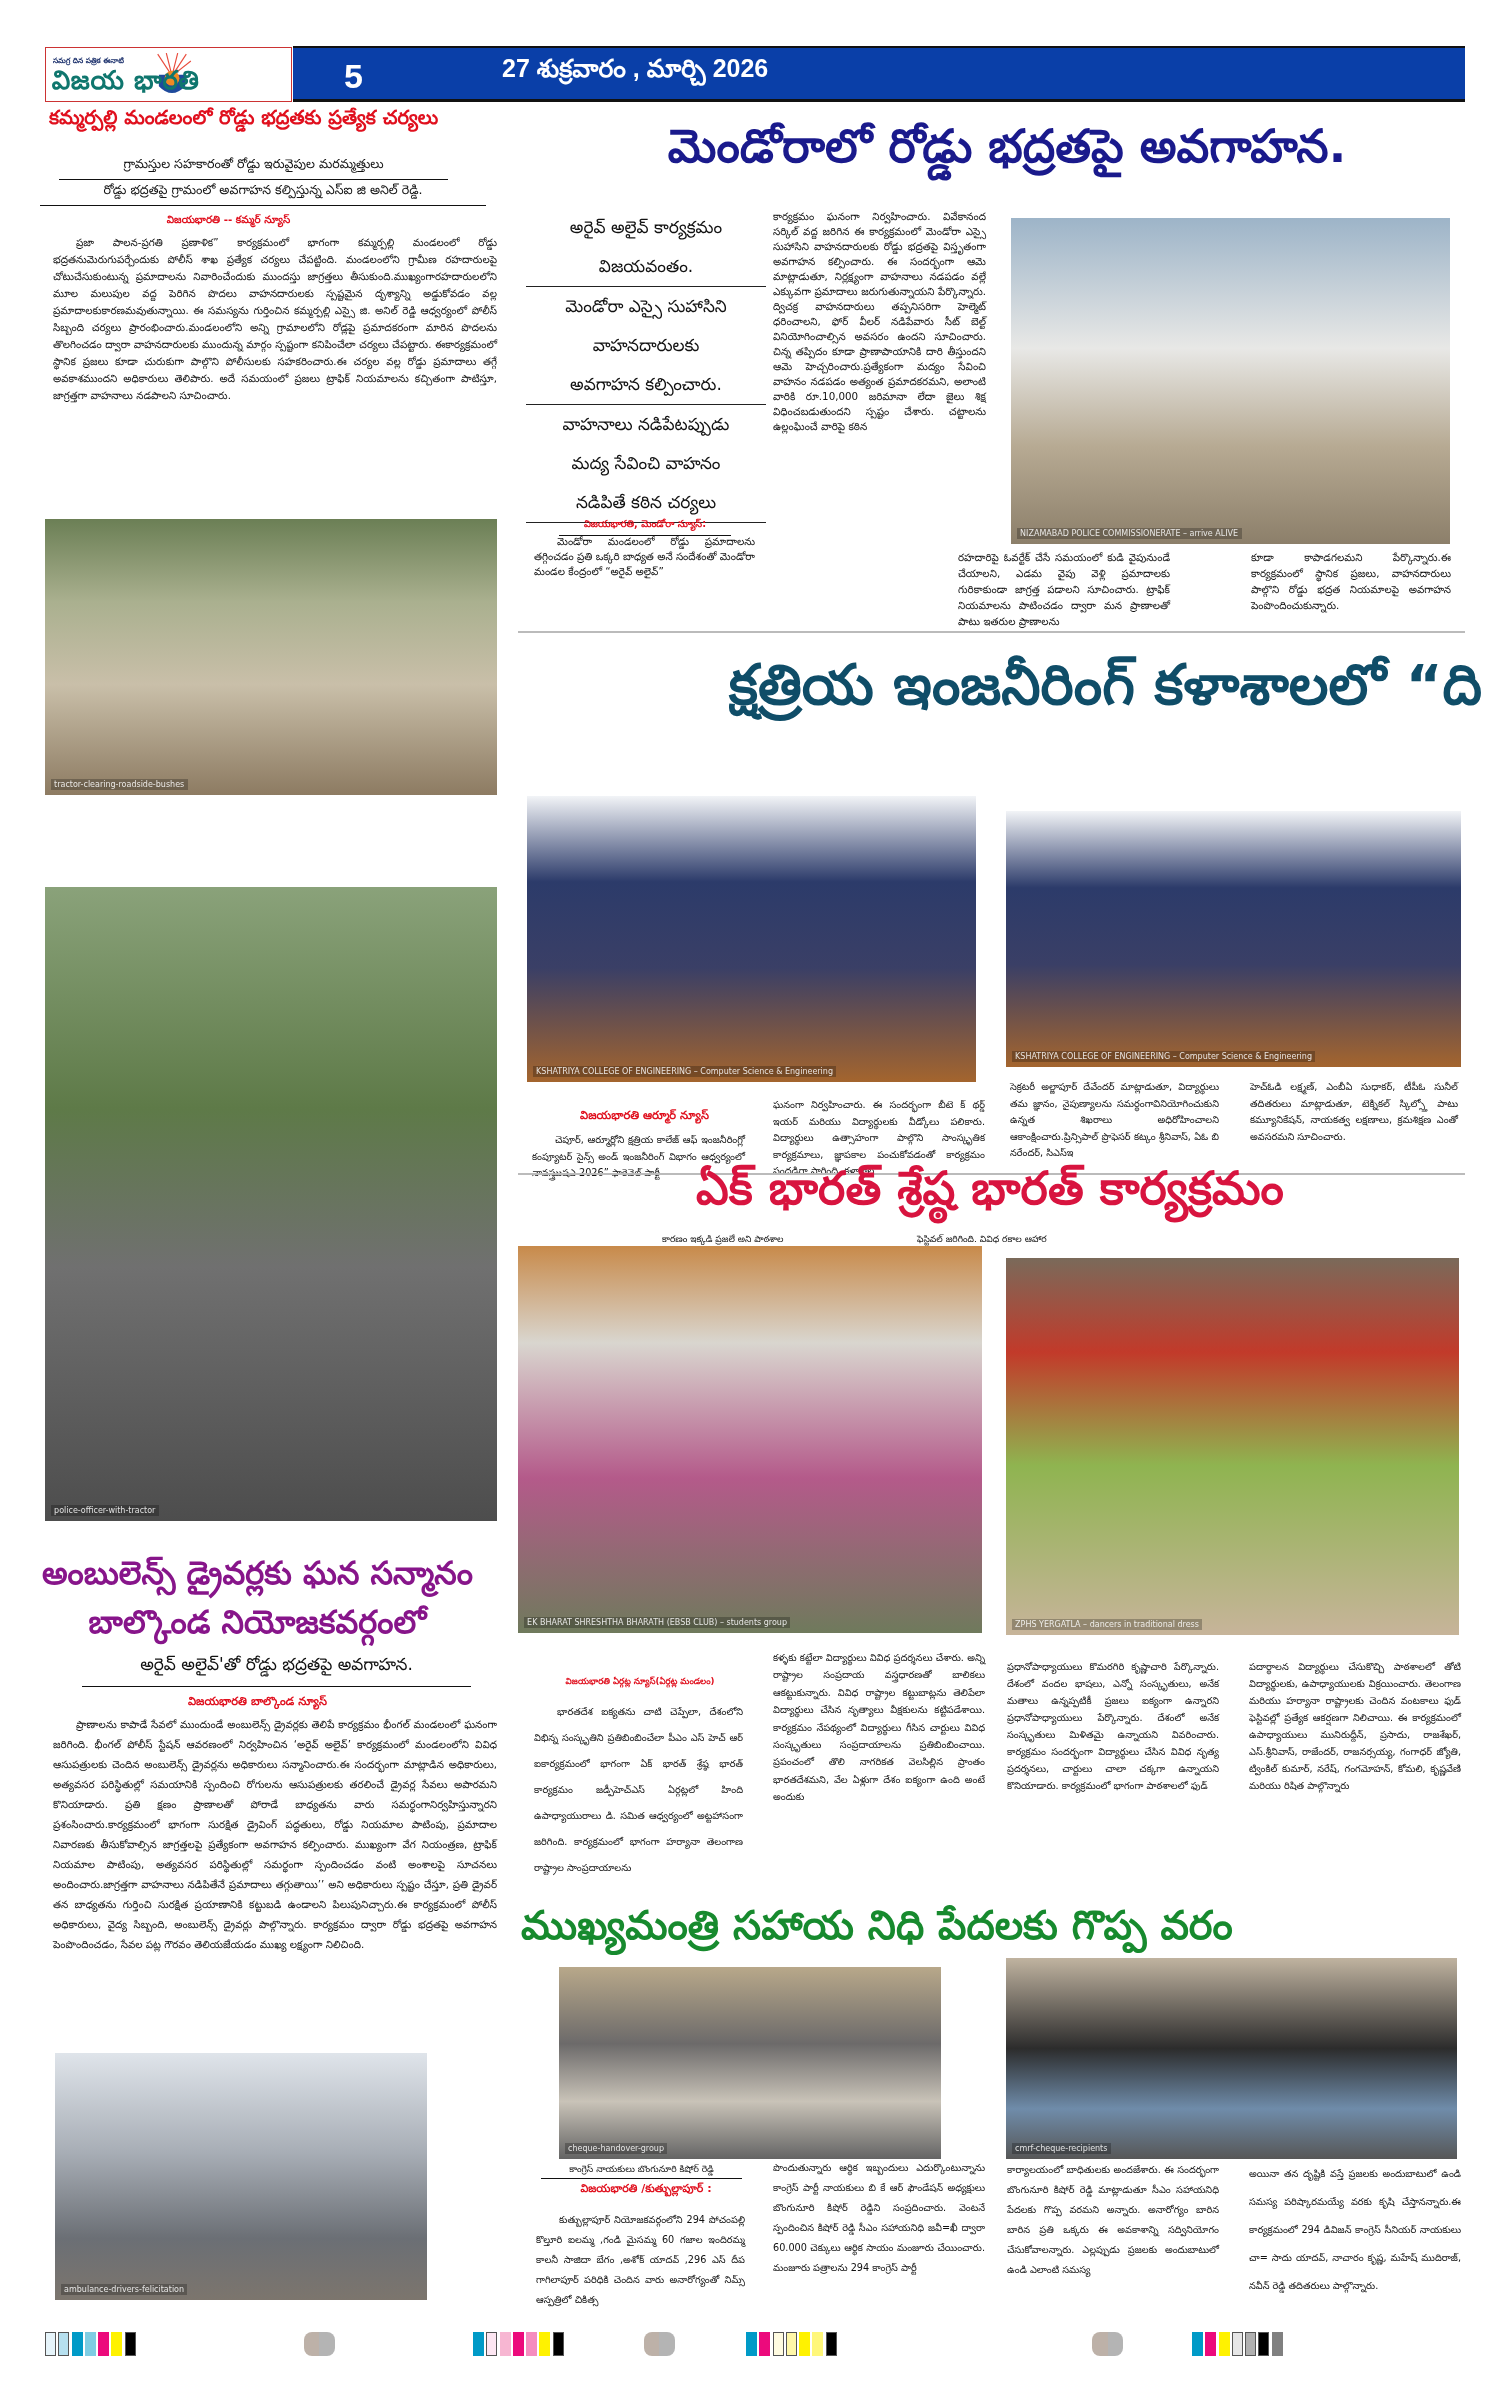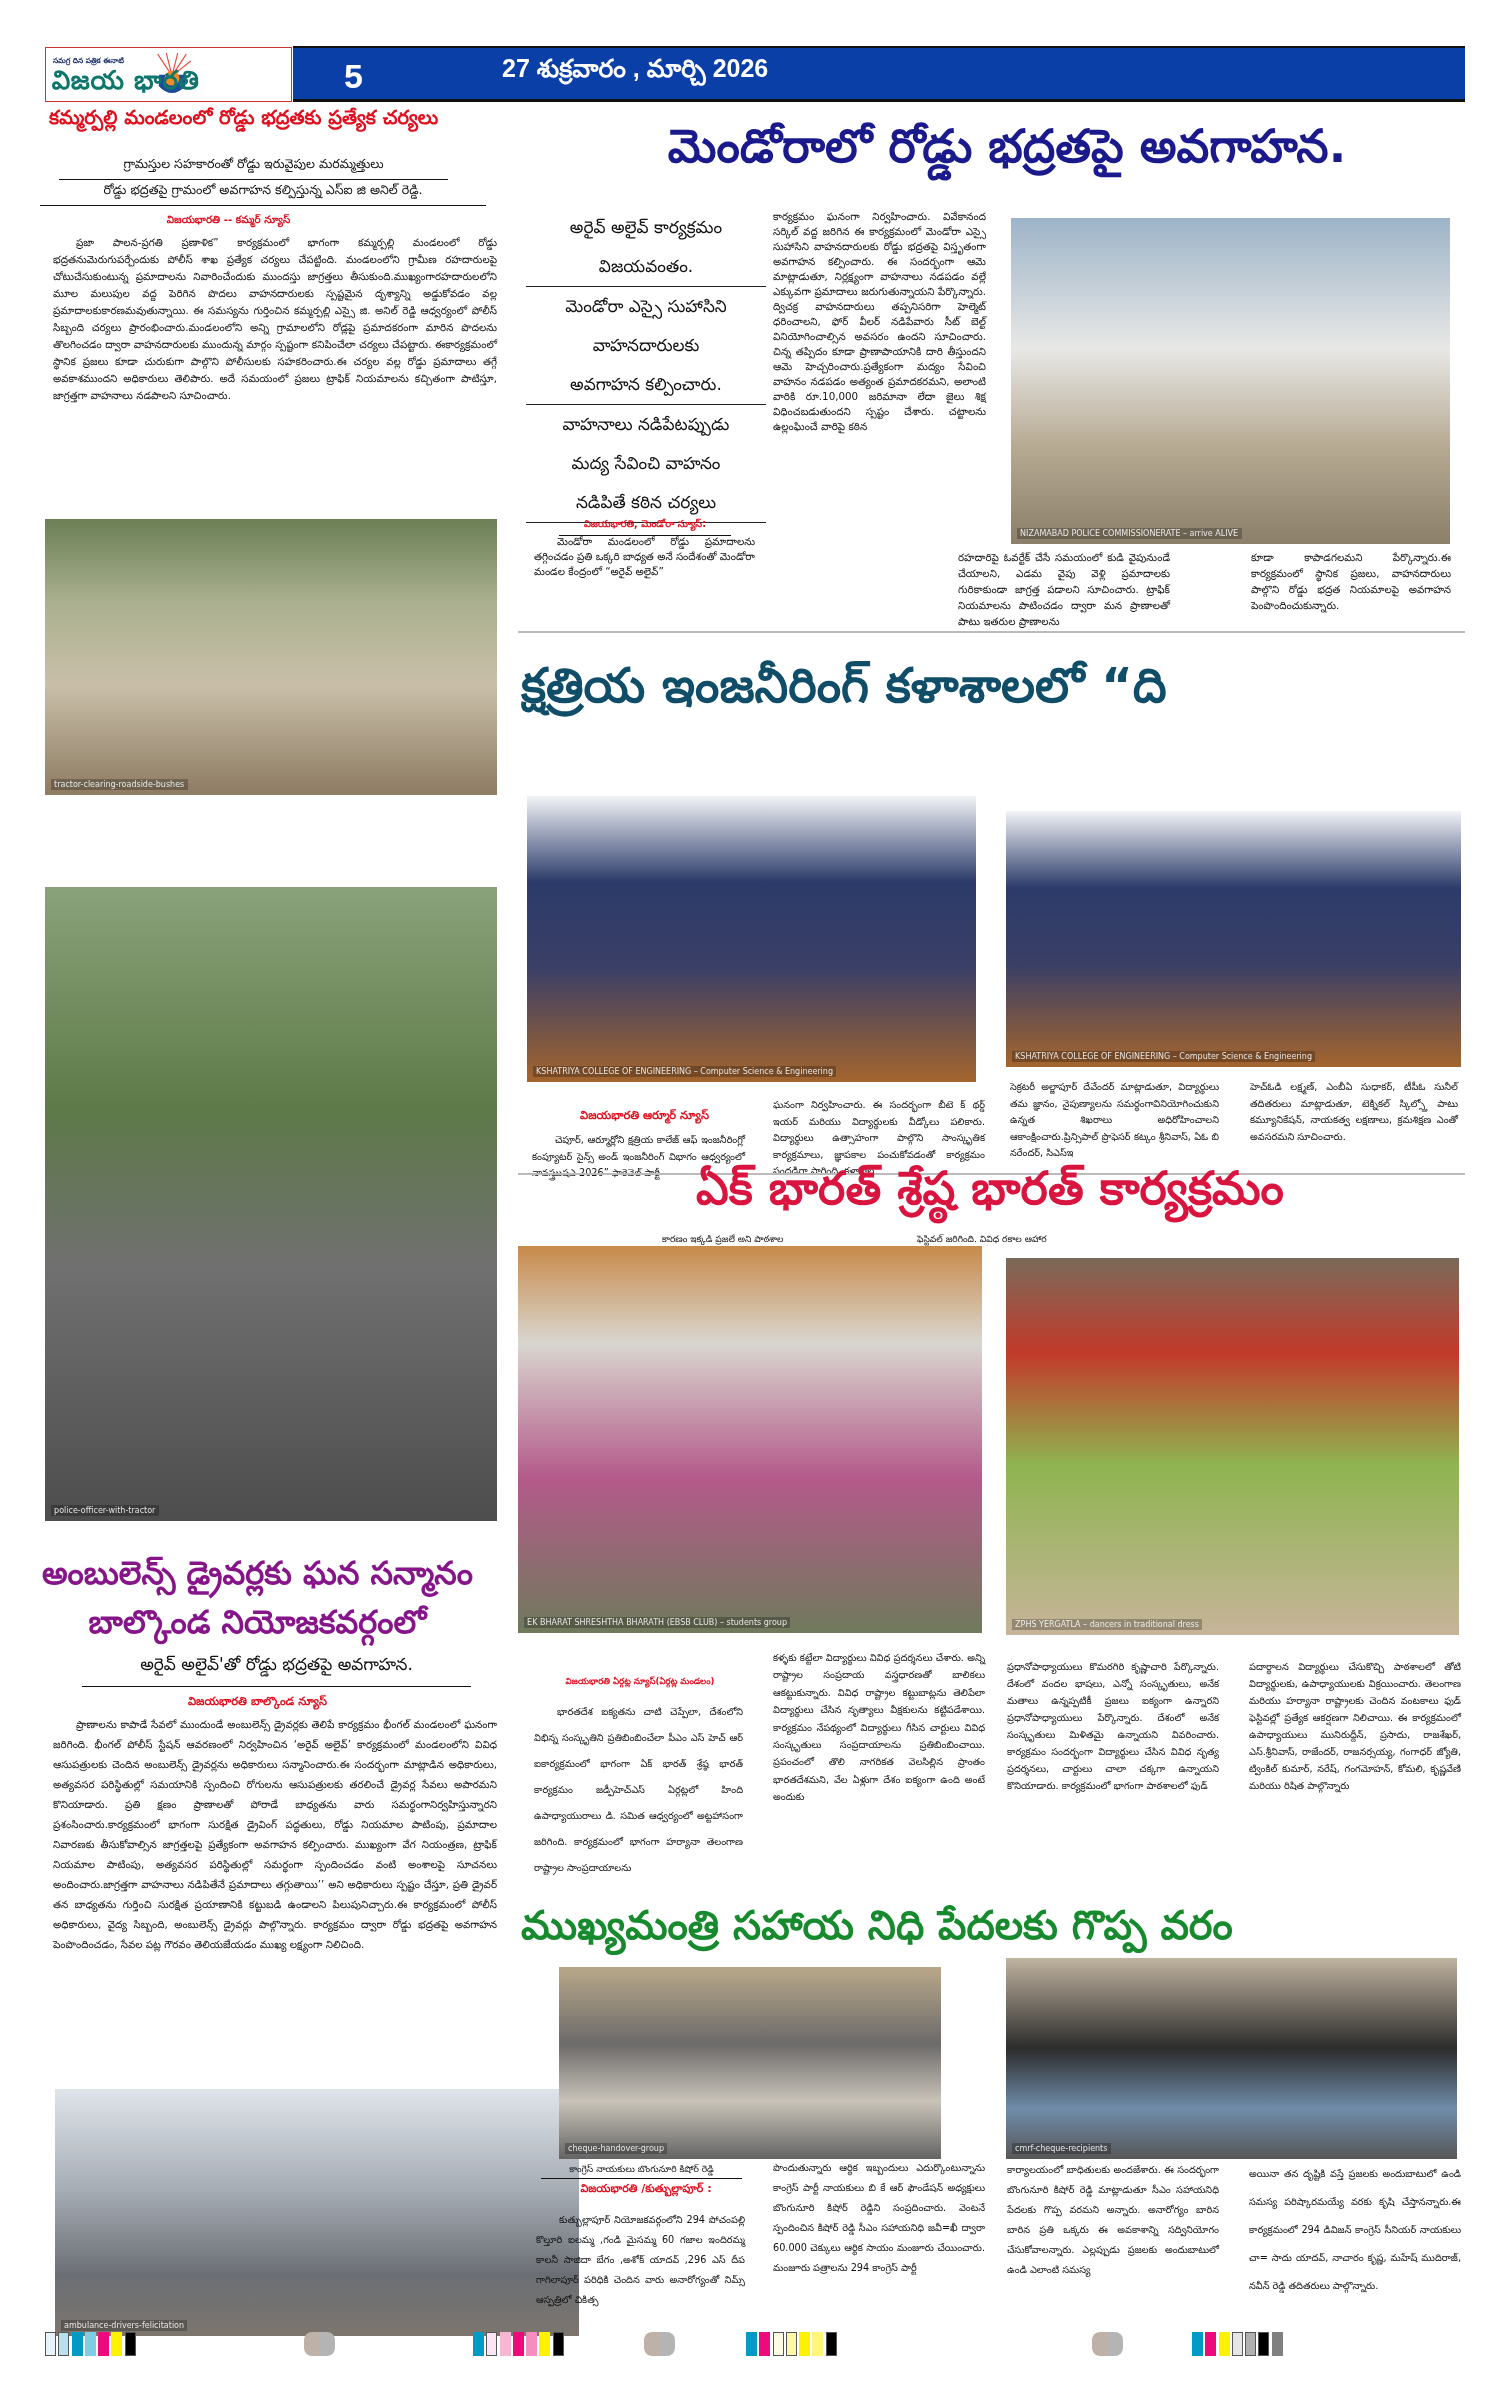--- a/index.html
+++ b/index.html
@@ -71,21 +71,21 @@
   <span class="photo-label">police-officer-with-tractor</span>
 </div>
 
 <div class="abs hl-purple" style="left:23px;top:1549px;width:469px;font-size:32px;text-align:center;line-height:49px;">
   <div>అంబులెన్స్ డ్రైవర్లకు ఘన సన్మానం</div>
   <div>బాల్కొండ నియోజకవర్గంలో</div>
 </div>
 <div class="abs" style="left:82px;top:1654px;width:389px;font-size:17px;text-align:center;border-bottom:1.1px solid #111;padding-bottom:8px;">అరైవ్ అలైవ్'తో రోడ్డు భద్రతపై అవగాహన.</div>
 <div class="abs byline" style="left:143px;top:1694px;width:229px;">విజయభారతి బాల్కొండ న్యూస్</div>
 <div class="abs body" style="left:53px;top:1714px;width:444px;font-size:10.3px;line-height:20px;">ప్రాణాలను కాపాడే సేవలో ముందుండే అంబులెన్స్ డ్రైవర్లకు తెలిపే కార్యక్రమం భీంగల్ మండలంలో ఘనంగా జరిగింది. భీంగల్ పోలీస్ స్టేషన్ ఆవరణంలో నిర్వహించిన ‘అరైవ్ అలైవ్’ కార్యక్రమంలో మండలంలోని వివిధ ఆసుపత్రులకు చెందిన అంబులెన్స్ డ్రైవర్లను అధికారులు సన్మానించారు.ఈ సందర్భంగా మాట్లాడిన అధికారులు, అత్యవసర పరిస్థితుల్లో సమయానికి స్పందించి రోగులను ఆసుపత్రులకు తరలించే డ్రైవర్ల సేవలు అపారమని కొనియాడారు. ప్రతి క్షణం ప్రాణాలతో పోరాడే బాధ్యతను వారు సమర్థంగానిర్వహిస్తున్నారని ప్రశంసించారు.కార్యక్రమంలో భాగంగా సురక్షిత డ్రైవింగ్ పద్ధతులు, రోడ్డు నియమాల పాటింపు, ప్రమాదాల నివారణకు తీసుకోవాల్సిన జాగ్రత్తలపై ప్రత్యేకంగా అవగాహన కల్పించారు. ముఖ్యంగా వేగ నియంత్రణ, ట్రాఫిక్ నియమాల పాటింపు, అత్యవసర పరిస్థితుల్లో సమర్థంగా స్పందించడం వంటి అంశాలపై సూచనలు అందించారు.జాగ్రత్తగా వాహనాలు నడిపితేనే ప్రమాదాలు తగ్గుతాయి’’ అని అధికారులు స్పష్టం చేస్తూ, ప్రతి డ్రైవర్ తన బాధ్యతను గుర్తించి సురక్షిత ప్రయాణానికి కట్టుబడి ఉండాలని పిలుపునిచ్చారు.ఈ కార్యక్రమంలో పోలీస్ అధికారులు, వైద్య సిబ్బంది, అంబులెన్స్ డ్రైవర్లు పాల్గొన్నారు. కార్యక్రమం ద్వారా రోడ్డు భద్రతపై అవగాహన పెంపొందించడం, సేవల పట్ల గౌరవం తెలియజేయడం ముఖ్య లక్ష్యంగా నిలిచింది.</div>
-<div class="abs photo" style="left:55px;top:2053px;width:524px;height:247px;background:linear-gradient(180deg,#dfe4ea 0%,#a8aeb6 40%,#6b6f75 75%,#7c756d 100%);margin-top:36px;">
+<div class="abs photo" style="left:55px;top:2053px;width:372px;height:247px;background:linear-gradient(180deg,#dfe4ea 0%,#a8aeb6 40%,#6b6f75 75%,#7c756d 100%);">
   <span class="photo-label">ambulance-drivers-felicitation</span>
 </div>
 
 <div class="abs hl-navy" style="left:521px;top:119px;width:972px;font-size:46px;text-align:center;">మెండోరాలో రోడ్డు భద్రతపై అవగాహన.</div>
 <div class="abs" style="left:526px;top:208px;width:240px;">
   <div class="side-kicker">అరైవ్ అలైవ్ కార్యక్రమం</div>
   <div class="side-kicker side-rule">విజయవంతం.</div>
   <div class="side-kicker">మెండోరా ఎస్సై సుహాసిని</div>
   <div class="side-kicker">వాహనదారులకు</div>
   <div class="side-kicker side-rule">అవగాహన కల్పించారు.</div>
@@ -96,21 +96,21 @@
 <div class="abs byline" style="left:559px;top:518px;width:172px;font-size:9.7px;border-bottom:1.1px solid #111;padding-bottom:3.4px;">విజయభారతి, మెండోరా న్యూస్:</div>
 <div class="abs body" style="left:534px;top:534px;width:221px;font-size:10.3px;line-height:15px;">మెండోరా మండలంలో రోడ్డు ప్రమాదాలను తగ్గించడం ప్రతి ఒక్కరి బాధ్యత అనే సందేశంతో మెండోరా మండల కేంద్రంలో “అరైవ్ అలైవ్”</div>
 <div class="abs body" style="left:773px;top:209px;width:213px;font-size:10.3px;line-height:15px;text-indent:0;">కార్యక్రమం ఘనంగా నిర్వహించారు. వివేకానంద సర్కిల్ వద్ద జరిగిన ఈ కార్యక్రమంలో మెండోరా ఎస్సై సుహాసిని వాహనదారులకు రోడ్డు భద్రతపై విస్తృతంగా అవగాహన కల్పించారు. ఈ సందర్భంగా ఆమె మాట్లాడుతూ, నిర్లక్ష్యంగా వాహనాలు నడపడం వల్లే ఎక్కువగా ప్రమాదాలు జరుగుతున్నాయని పేర్కొన్నారు. ద్విచక్ర వాహనదారులు తప్పనిసరిగా హెల్మెట్ ధరించాలని, ఫోర్ వీలర్ నడిపేవారు సీట్ బెల్ట్ వినియోగించాల్సిన అవసరం ఉందని సూచించారు. చిన్న తప్పిదం కూడా ప్రాణాపాయానికి దారి తీస్తుందని ఆమె హెచ్చరించారు.ప్రత్యేకంగా మద్యం సేవించి వాహనం నడపడం అత్యంత ప్రమాదకరమని, అలాంటి వారికి రూ.10,000 జరిమానా లేదా జైలు శిక్ష విధించబడుతుందని స్పష్టం చేశారు. చట్టాలను ఉల్లంఘించే వారిపై కఠిన</div>
 <div class="abs photo" style="left:1011px;top:218px;width:439px;height:326px;background:linear-gradient(180deg,#9db4c8 0%,#e8e8e6 40%,#b7aa93 70%,#8c7f6a 100%);">
   <span class="photo-label">NIZAMABAD POLICE COMMISSIONERATE – arrive ALIVE</span>
 </div>
 <div class="abs body" style="left:958px;top:549px;width:212px;font-size:10.3px;line-height:16px;text-indent:0;">రహదారిపై ఓవర్టేక్ చేసే సమయంలో కుడి వైపునుండే చేయాలని, ఎడమ వైపు వెళ్లి ప్రమాదాలకు గురికాకుండా జాగ్రత్త పడాలని సూచించారు. ట్రాఫిక్ నియమాలను పాటించడం ద్వారా మన ప్రాణాలతో పాటు ఇతరుల ప్రాణాలను</div>
 <div class="abs body" style="left:1251px;top:549px;width:200px;font-size:10.3px;line-height:16px;text-indent:0;">కూడా కాపాడగలమని పేర్కొన్నారు.ఈ కార్యక్రమంలో స్థానిక ప్రజలు, వాహనదారులు పాల్గొని రోడ్డు భద్రత నియమాలపై అవగాహన పెంపొందించుకున్నారు.</div>
 <div class="abs rule" style="left:518px;top:631px;width:947px;"></div>
 
-<div class="abs hl-teal" style="left:521px;top:642px;width:961px;font-size:48px;line-height:86px;">
+<div class="abs hl-teal" style="left:521px;top:642px;width:961px;font-size:56px;line-height:86px;text-align:right;">
   <div>క్షత్రియ ఇంజనీరింగ్ కళాశాలలో “ది</div>
 </div>
 <div class="abs photo" style="left:527px;top:796px;width:449px;height:286px;background:linear-gradient(180deg,#f2f4f7 0%,#2c3b6a 30%,#3a3f66 60%,#a4652e 100%);">
   <span class="photo-label">KSHATRIYA COLLEGE OF ENGINEERING – Computer Science &amp; Engineering</span>
 </div>
 <div class="abs photo" style="left:1006px;top:811px;width:455px;height:256px;background:linear-gradient(180deg,#f2f4f7 0%,#2c3b6a 30%,#3a3f66 60%,#a4652e 100%);">
   <span class="photo-label">KSHATRIYA COLLEGE OF ENGINEERING – Computer Science &amp; Engineering</span>
 </div>
 <div class="abs byline" style="left:553px;top:1108px;width:183px;font-size:11.4px;">విజయభారతి ఆర్మూర్ న్యూస్</div>
 <div class="abs body" style="left:532px;top:1132px;width:213px;font-size:9.7px;line-height:16.6px;">చెపూర్, ఆర్మూర్లోని క్షత్రియ కాలేజ్ ఆఫ్ ఇంజనీరింగ్లో కంప్యూటర్ సైన్స్ అండ్ ఇంజనీరింగ్ విభాగం ఆధ్వర్యంలో నావస్త్రుుషఎ 2026” ఫారెవెల్ పార్టీ</div>

